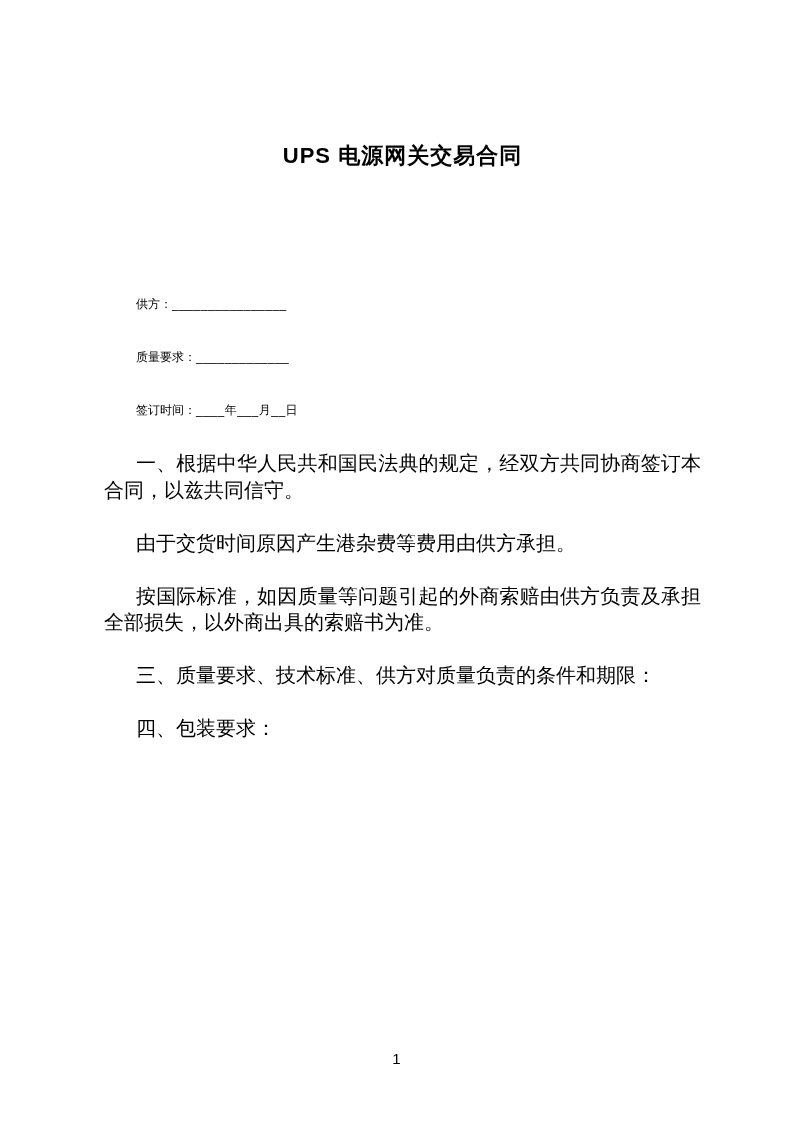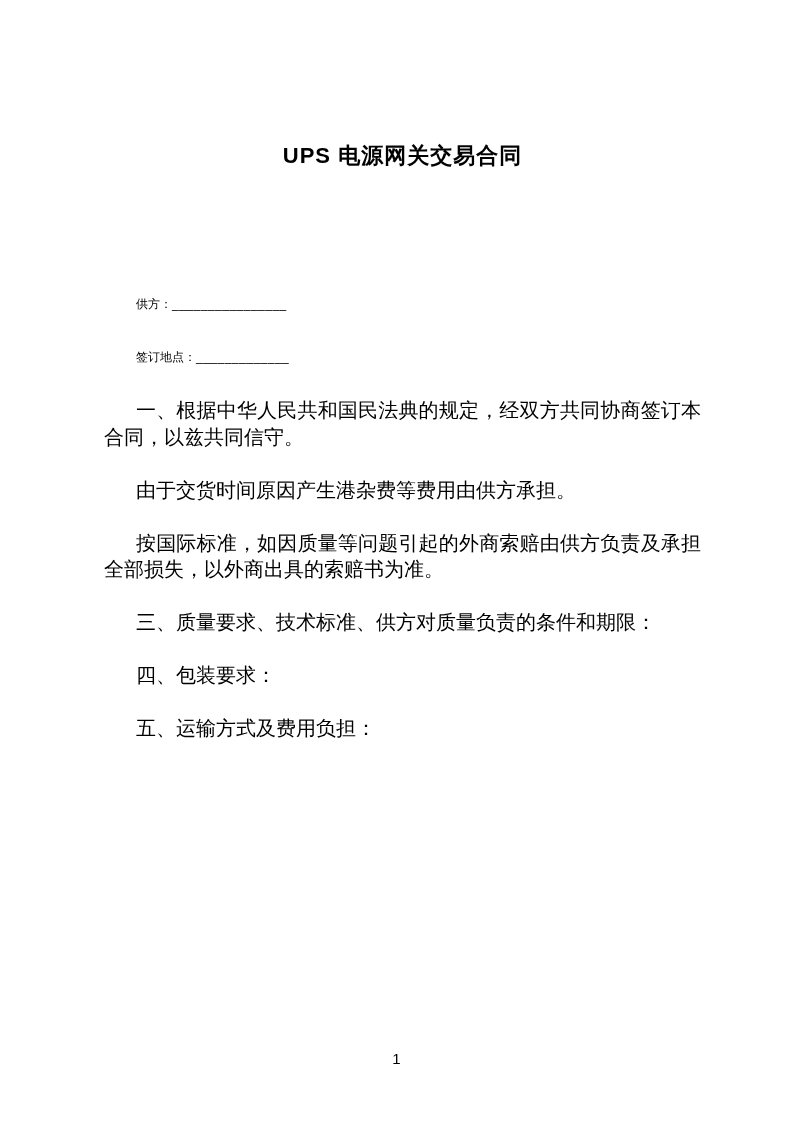--- a/index.html
+++ b/index.html
@@ -65,33 +65,33 @@
 <body>
 
 <div class="page">
   <div class="content">
 
     <h1 class="doc-title">UPS 电源网关交易合同</h1>
 
     <p class="field-line first"><span>供方：</span><span class="blank-line">________________</span></p>
 
 
-    <p class="field-line"><span>签订地点：</span><span class="blank-line">_____________</span></p>
+    <p class="field-line"><span>质量要求：</span><span class="blank-line">_____________</span></p>
 
+    <p class="field-line"><span>签订时间：</span><span class="blank-line">____年___月__日</span></p>
 
     <p class="para">一、根据中华人民共和国民法典的规定，经双方共同协商签订本合同，以兹共同信守。</p>
 
 
     <p class="para">由于交货时间原因产生港杂费等费用由供方承担。</p>
 
     <p class="para">按国际标准，如因质量等问题引起的外商索赔由供方负责及承担全部损失，以外商出具的索赔书为准。</p>
 
     <p class="para">三、质量要求、技术标准、供方对质量负责的条件和期限：</p>
 
     <p class="para">四、包装要求：</p>
 
 
-    <p class="para">五、运输方式及费用负担：</p>
 
   </div>
 
   <div class="page-footer">1</div>
 </div>
 
 </body></html>

